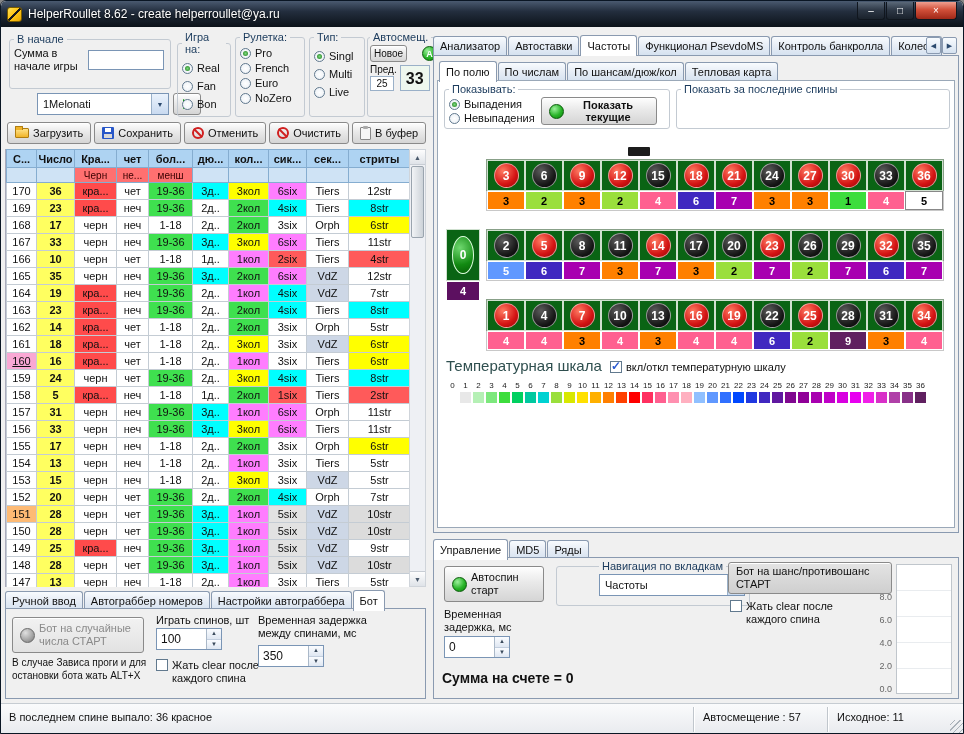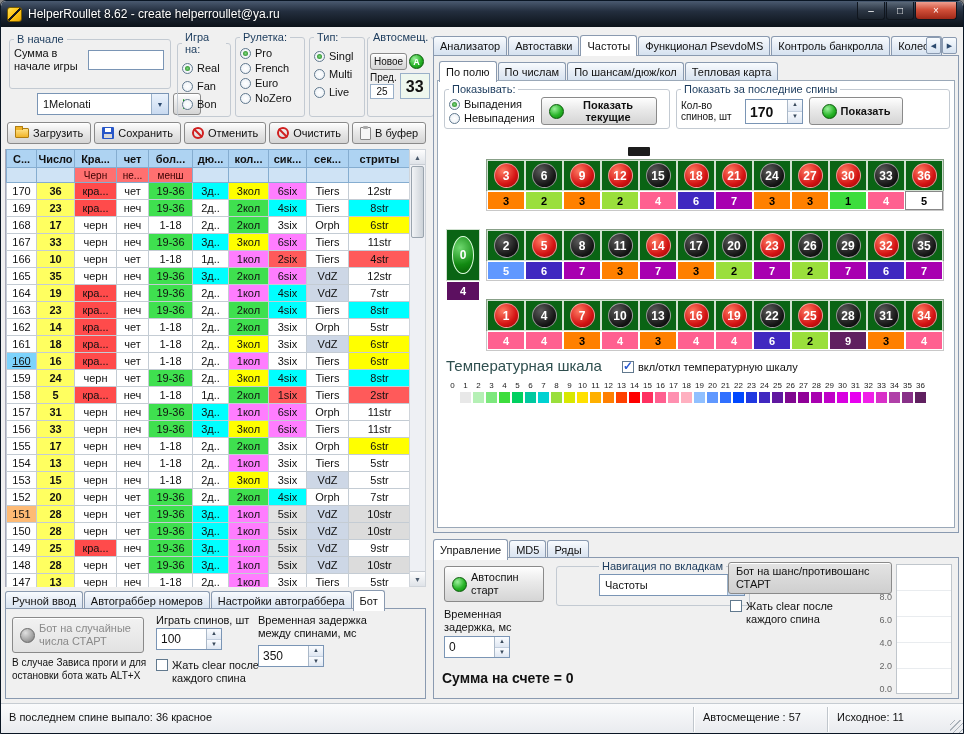--- a/index.html
+++ b/index.html
@@ -60,21 +60,21 @@
   #preset-row{position:absolute;left:8px;top:92px;width:170px;display:flex;gap:4px;margin-left:28px;}
   #preset-row .combo{width:132px;}
   #play-btn{width:28px;height:22px;padding:0;}
   #grp-game{position:absolute;left:176px;top:30px;width:54px;height:86px;}
   #grp-game .radio-row{margin:4px 0;}
   #grp-roulette{position:absolute;left:234px;top:30px;width:70px;height:86px;}
   #grp-roulette .radio-row{margin:1px 0;}
   #grp-type{position:absolute;left:308px;top:30px;width:56px;height:86px;}
   #grp-type .radio-row{margin:4px 0;}
   #grp-autoshift{position:absolute;left:366px;top:30px;width:60px;height:86px;padding:2px;}
-  .as-row1{display:flex;align-items:center;gap:2px;margin-top:8px;}
+  .as-row1{display:flex;align-items:center;gap:15px;}
   #new-btn{font-size:10px;padding:1px 3px;height:17px;}
   .as-row2{display:flex;align-items:flex-end;gap:3px;margin-top:2px;}
   .as-left{display:flex;flex-direction:column;gap:1px;font-size:10px;}
   .valbox{width:24px;height:15px;border:1px solid #9ab0c8;background:#fff;font-size:10px;text-align:center;line-height:14px;}
   .bigval{width:30px;height:26px;border:1px solid #9ab0c8;background:#eef7ee;font-size:16px;font-weight:bold;text-align:center;line-height:25px;}
   #toolbar{position:absolute;left:6px;top:121px;display:flex;gap:3px;}
   .tbtn{height:22px;}
   
   #table-wrap{position:absolute;left:4px;top:148px;width:421px;height:438px;display:flex;}
   #history-grid{width:404px;overflow:hidden;border-left:1px solid #aab;}
@@ -119,21 +119,21 @@
   .band-counts{display:flex;height:20px;margin-bottom:18px;border:1px solid #c8c8c8;border-top:none;}
   .ncell{flex:0 0 38px;height:100%;background:#0a6414;border:1px solid #cfe0cf;display:flex;align-items:center;justify-content:center;}
   .numball{width:25px;height:25px;border-radius:50%;color:#fff;font-weight:bold;font-size:12px;display:flex;align-items:center;justify-content:center;border:1px solid rgba(255,255,255,.55);}
   .numball.red{background:radial-gradient(circle at 35% 30%,#ff7a62,#d41414 60%,#940404);}
   .numball.black{background:radial-gradient(circle at 35% 30%,#5c5c5c,#161616 65%,#000);}
   .ccell{flex:0 0 38px;height:100%;border:1px solid #fff;display:flex;align-items:center;justify-content:center;font-weight:bold;font-size:11px;}
   #zero-cell{position:absolute;left:8px;top:148px;width:34px;height:52px;background:#0a6414;border:1px solid #cfe0cf;display:flex;align-items:center;justify-content:center;}
   #zero-ball{width:22px;height:38px;border-radius:50%;background:radial-gradient(circle at 35% 30%,#6fd86f,#128a12 60%,#065c06);border:1px solid #dfffdf;color:#fff;font-weight:bold;font-size:12px;display:flex;align-items:center;justify-content:center;}
   #zero-count{position:absolute;left:8px;top:200px;width:34px;height:20px;border:1px solid #fff;display:flex;align-items:center;justify-content:center;font-weight:bold;font-size:11px;}
   #temp-title{position:absolute;left:8px;top:276px;font-size:15px;color:#2f4f4f;}
-  #temp-check{position:absolute;left:184px;top:280px;text-align:center;}
+  #temp-check{position:absolute;left:172px;top:280px;text-align:center;}
   #temp-scale{position:absolute;left:8px;top:300px;display:flex;}
   .scell{width:13px;}
   .snum{font-size:8px;text-align:center;height:10px;line-height:10px;color:#222;}
   .sbar{height:13px;border:1px solid #fff;}
   
   #cp-tabs{position:absolute;left:432px;top:538px;}
   #cp-panel{position:absolute;left:432px;top:556px;width:526px;height:142px;}
   #autospin-btn{position:absolute;left:10px;top:8px;width:100px;height:36px;justify-content:flex-start;}
   #cp-delay-lbl{position:absolute;left:10px;top:50px;width:96px;}
   #cp-delay-spin{position:absolute;left:10px;top:78px;width:66px;}
@@ -437,21 +437,21 @@
               <td style="background: rgb(255, 75, 75);">кра...</td>
               <td style="background: rgb(255, 255, 255);">чет</td>
               <td style="background: rgb(255, 255, 255);">1-18</td>
               <td style="background: rgb(255, 255, 255);">2д..</td>
               <td style="background: rgb(255, 255, 0);">3кол</td>
               <td style="background: rgb(255, 255, 255);">3six</td>
               <td style="background: rgb(205, 215, 230);">VdZ</td>
               <td style="background: rgb(255, 255, 0);">6str</td>
             </tr>
             <tr>
-              <td style="background: #7dd3fc; text-decoration: underline;">160</td>
+              <td style="background: #f9a8d4; text-decoration: underline;">160</td>
               <td style="background: rgb(255, 255, 96); font-weight: bold;">16</td>
               <td style="background: rgb(255, 75, 75);">кра...</td>
               <td style="background: rgb(255, 255, 255);">чет</td>
               <td style="background: rgb(255, 255, 255);">1-18</td>
               <td style="background: rgb(255, 255, 255);">2д..</td>
               <td style="background: rgb(255, 125, 255);">1кол</td>
               <td style="background: rgb(255, 255, 255);">3six</td>
               <td style="background: rgb(255, 255, 255);">Tiers</td>
               <td style="background: rgb(255, 255, 0);">6str</td>
             </tr>
@@ -691,34 +691,20 @@
           </div>
         <button class="btn" id="show-btn">
           <span class="greenball"></span>
           <span>Показать текущие</span>
         </button>
       </div>
     </fieldset>
 
     <fieldset id="fs-last">
       <legend>Показать за последние спины</legend>
-      <div class="inner">
-        <span id="count-lbl">Кол-во спинов, шт</span>
-        <div class="spin" id="count-spin">
-          <div class="val">170</div>
-          <div class="arrows">
-              <span>▲</span>
-              <span>▼</span>
-            </div>
-        </div>
-        <button class="btn" id="show2-btn">
-          <span class="greenball"></span>
-          <span>Показать</span>
-        </button>
-      </div>
     </fieldset>
 
     <div id="splitter-grip"></div>
 
     <div id="zero-cell">
       <div id="zero-ball">
           <span id="zero-ball-num">0</span>
         </div>
     </div>
     <div id="zero-count" style="background: rgb(92, 16, 96); color: rgb(255, 255, 255);">4</div>

